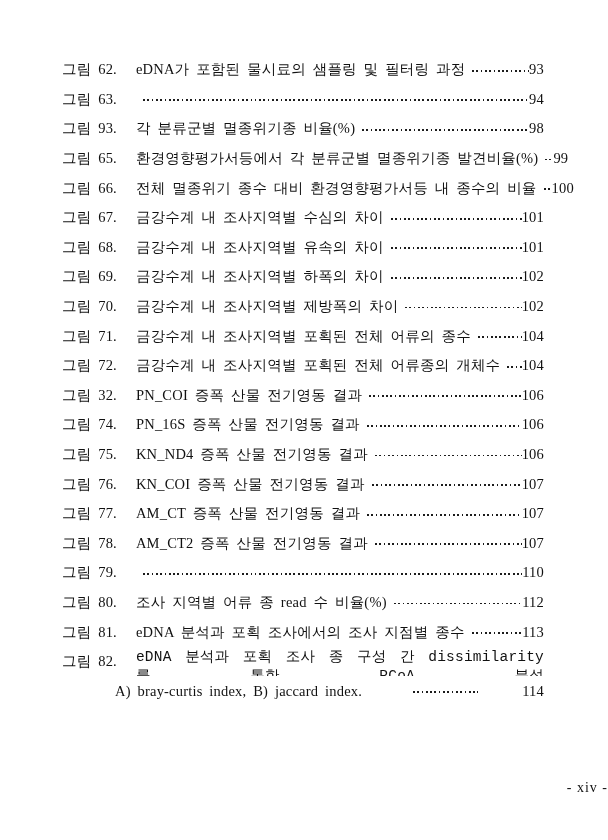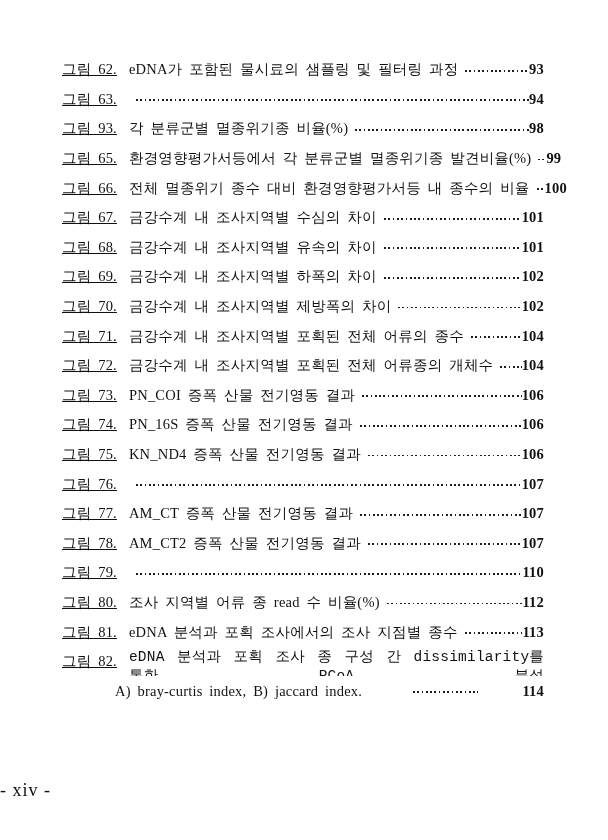--- a/index.html
+++ b/index.html
@@ -19,52 +19,51 @@
     display: flex;
     align-items: center;
     height: 29.6px;
     font-size: 14.5px;
     letter-spacing: 0.2px;
     word-spacing: 3px;
     white-space: nowrap;
   }
   .label {
     flex: 0 0 auto;
-    margin-right: 12px;
-    text-decoration: underline;
+    margin-right: 19px;
   }
   .title { flex: 0 0 auto; }
   .leader {
     flex: 1 1 auto;
     min-width: 8px;
     height: 1.8px;
     align-self: center;
     margin-left: 7px;
     margin-top: 2px;
     background-image: repeating-linear-gradient(to right,
       #1c1c1c 0px, #1c1c1c 1.7px, transparent 1.7px, transparent 4.3px);
   }
-  .pageno { flex: 0 0 auto; font-weight: bold; }
+  .pageno { flex: 0 0 auto; }
   
   .row-justify .title-justify {
     flex: 1 1 auto;
     text-align: justify;
     text-align-last: justify;
     white-space: normal;
     overflow: hidden;
     max-height: 29.6px;
     font-family: Liberation Mono, monospace;
   }
   .row-cont { padding-left: 53px; gap: 44px; }
   .footer {
     position: absolute;
     left: 0; right: 0;
     top: 780px;
-    text-align: left;
-    font-size: 18px;
+    text-align: right;
+    font-size: 14px;
     letter-spacing: 1px;
   }
 </style>
 </head>
 <body>
 
 <div class="page">
 
   <div class="row">
     <span class="label">그림 62.</span>
@@ -136,21 +135,21 @@
   </div>
 
   <div class="row">
     <span class="label">그림 72.</span>
     <span class="title">금강수계 내 조사지역별 포획된 전체 어류종의 개체수</span>
     <span class="leader"></span>
     <span class="pageno">104</span>
   </div>
 
   <div class="row">
-    <span class="label">그림 73.</span>
+    <span class="label">그림 32.</span>
     <span class="title">PN_COI 증폭 산물 전기영동 결과</span>
     <span class="leader"></span>
     <span class="pageno">106</span>
   </div>
 
   <div class="row">
     <span class="label">그림 74.</span>
     <span class="title">PN_16S 증폭 산물 전기영동 결과</span>
     <span class="leader"></span>
     <span class="pageno">106</span>
@@ -158,20 +157,21 @@
 
   <div class="row">
     <span class="label">그림 75.</span>
     <span class="title">KN_ND4 증폭 산물 전기영동 결과</span>
     <span class="leader"></span>
     <span class="pageno">106</span>
   </div>
 
   <div class="row">
     <span class="label">그림 76.</span>
+    <span class="title">KN_COI 증폭 산물 전기영동 결과</span>
     <span class="leader"></span>
     <span class="pageno">107</span>
   </div>
 
   <div class="row">
     <span class="label">그림 77.</span>
     <span class="title">AM_CT 증폭 산물 전기영동 결과</span>
     <span class="leader"></span>
     <span class="pageno">107</span>
   </div>

